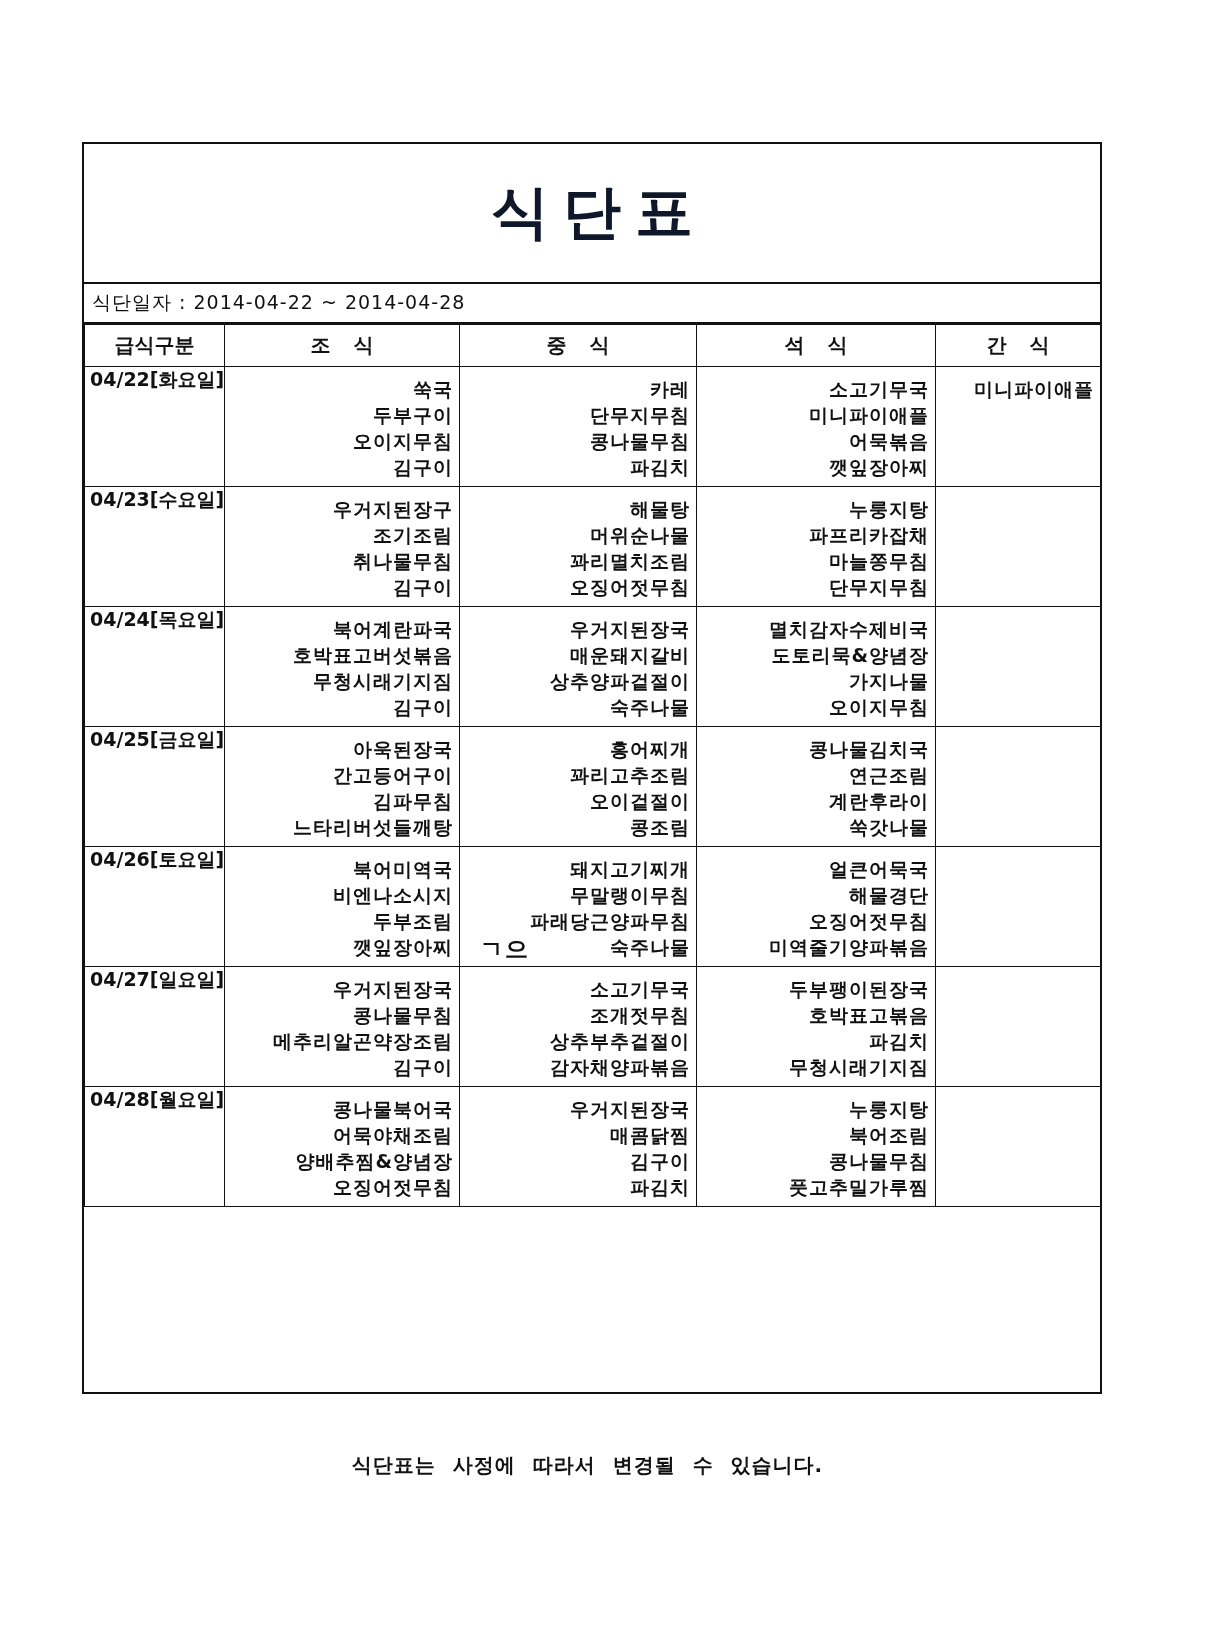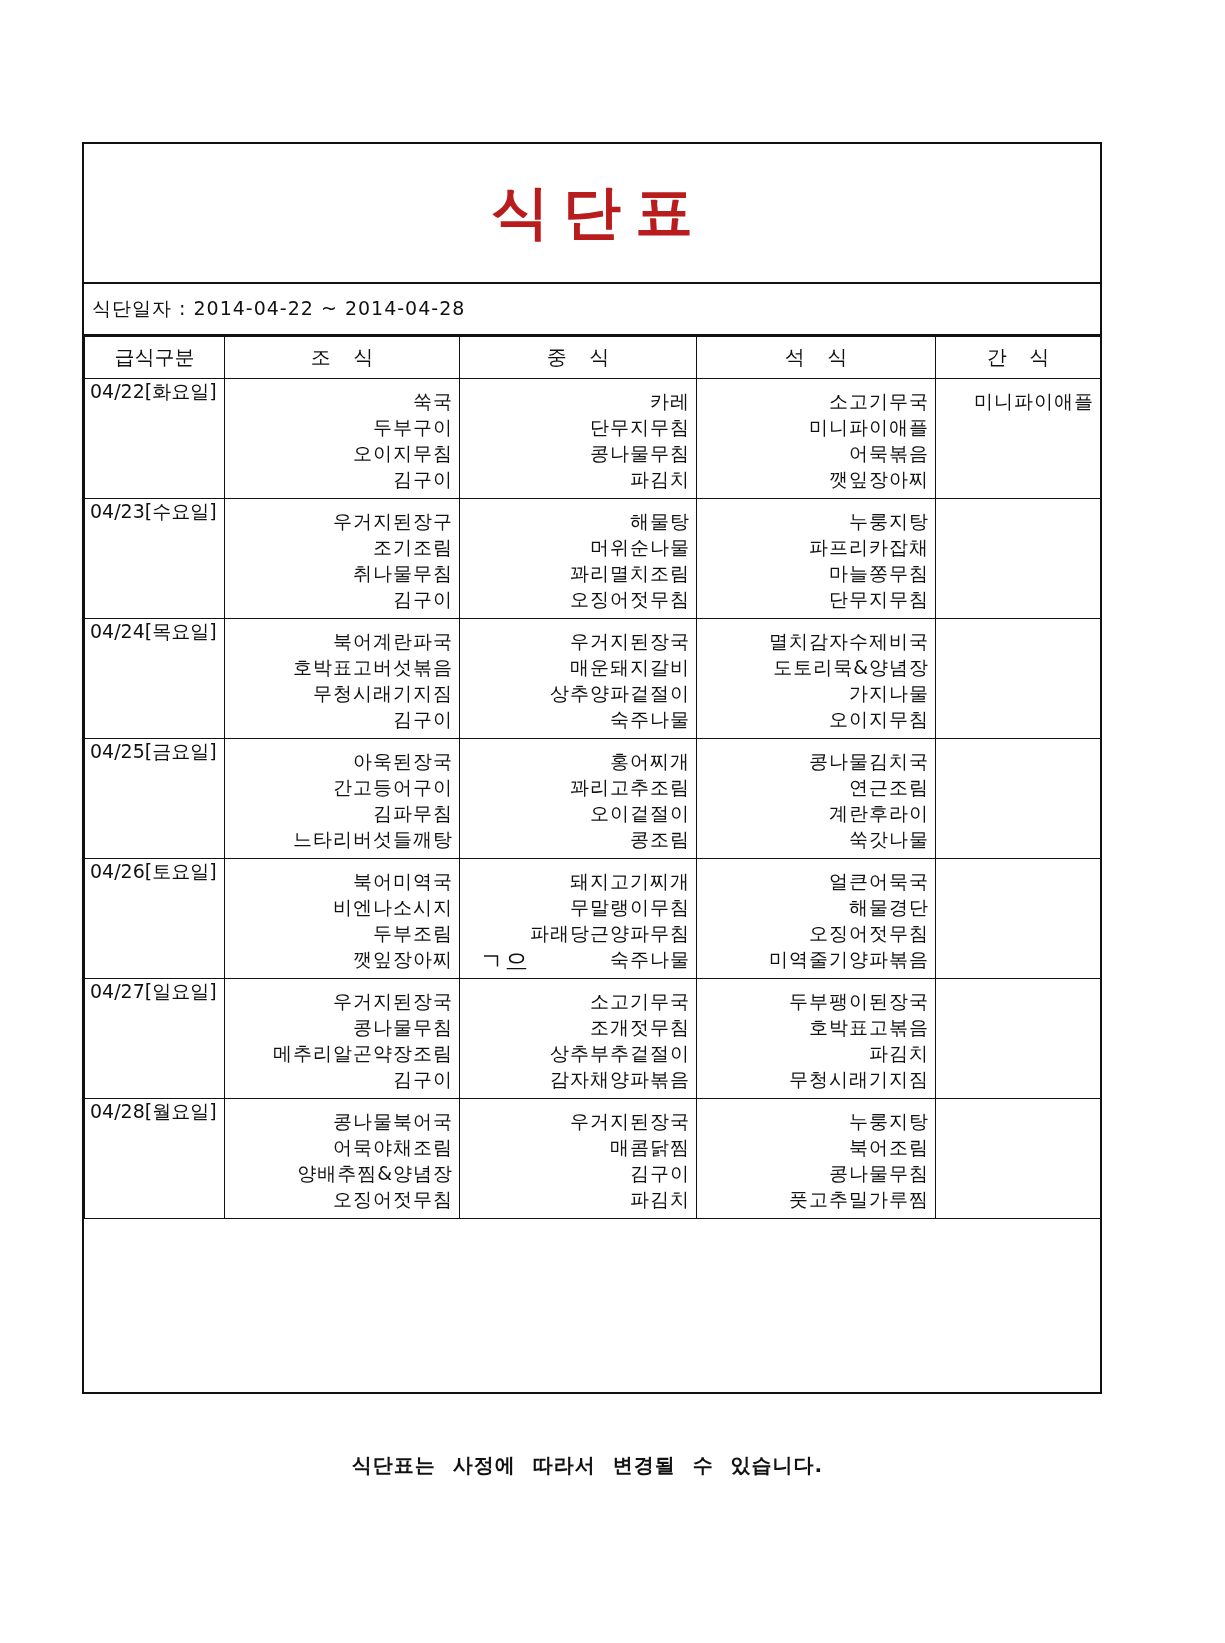--- a/index.html
+++ b/index.html
@@ -18,42 +18,42 @@
     border: 2px solid #111;
   }
   .title-block {
     height: 140px;
     border-bottom: 2px solid #111;
     display: flex; align-items: center; justify-content: center;
   }
   .doc-title {
     font-size: 58px; font-weight: bold;
     letter-spacing: 14px; text-indent: 14px;
-    color: #b91c1c;
+    color: #0f172a;
   }
   .date-row {
-    height: 52px;
+    height: 40px;
     border-bottom: 2px solid #111;
     display: flex; align-items: center;
     padding-left: 8px;
     font-size: 19px; letter-spacing: 1px;
   }
   table.menu-table {
     border-collapse: collapse; table-layout: fixed;
     width: 1016px;
   }
   table.menu-table col.c1 { width: 140px; }
   table.menu-table col.c2 { width: 235px; }
   table.menu-table col.c3 { width: 237px; }
   table.menu-table col.c4 { width: 239px; }
   table.menu-table col.c5 { width: 165px; }
   table.menu-table th, table.menu-table td {
     border: 1.5px solid #111;
     vertical-align: top;
-    font-weight: normal;
+    font-weight: bold;
   }
   table.menu-table th {
     height: 42px;
     text-align: center; vertical-align: middle;
     font-size: 20px;
   }
   table.menu-table th.spaced { word-spacing: 16px; }
   table.menu-table td { height: 116px; }
   td.date-cell {
     vertical-align: middle;

